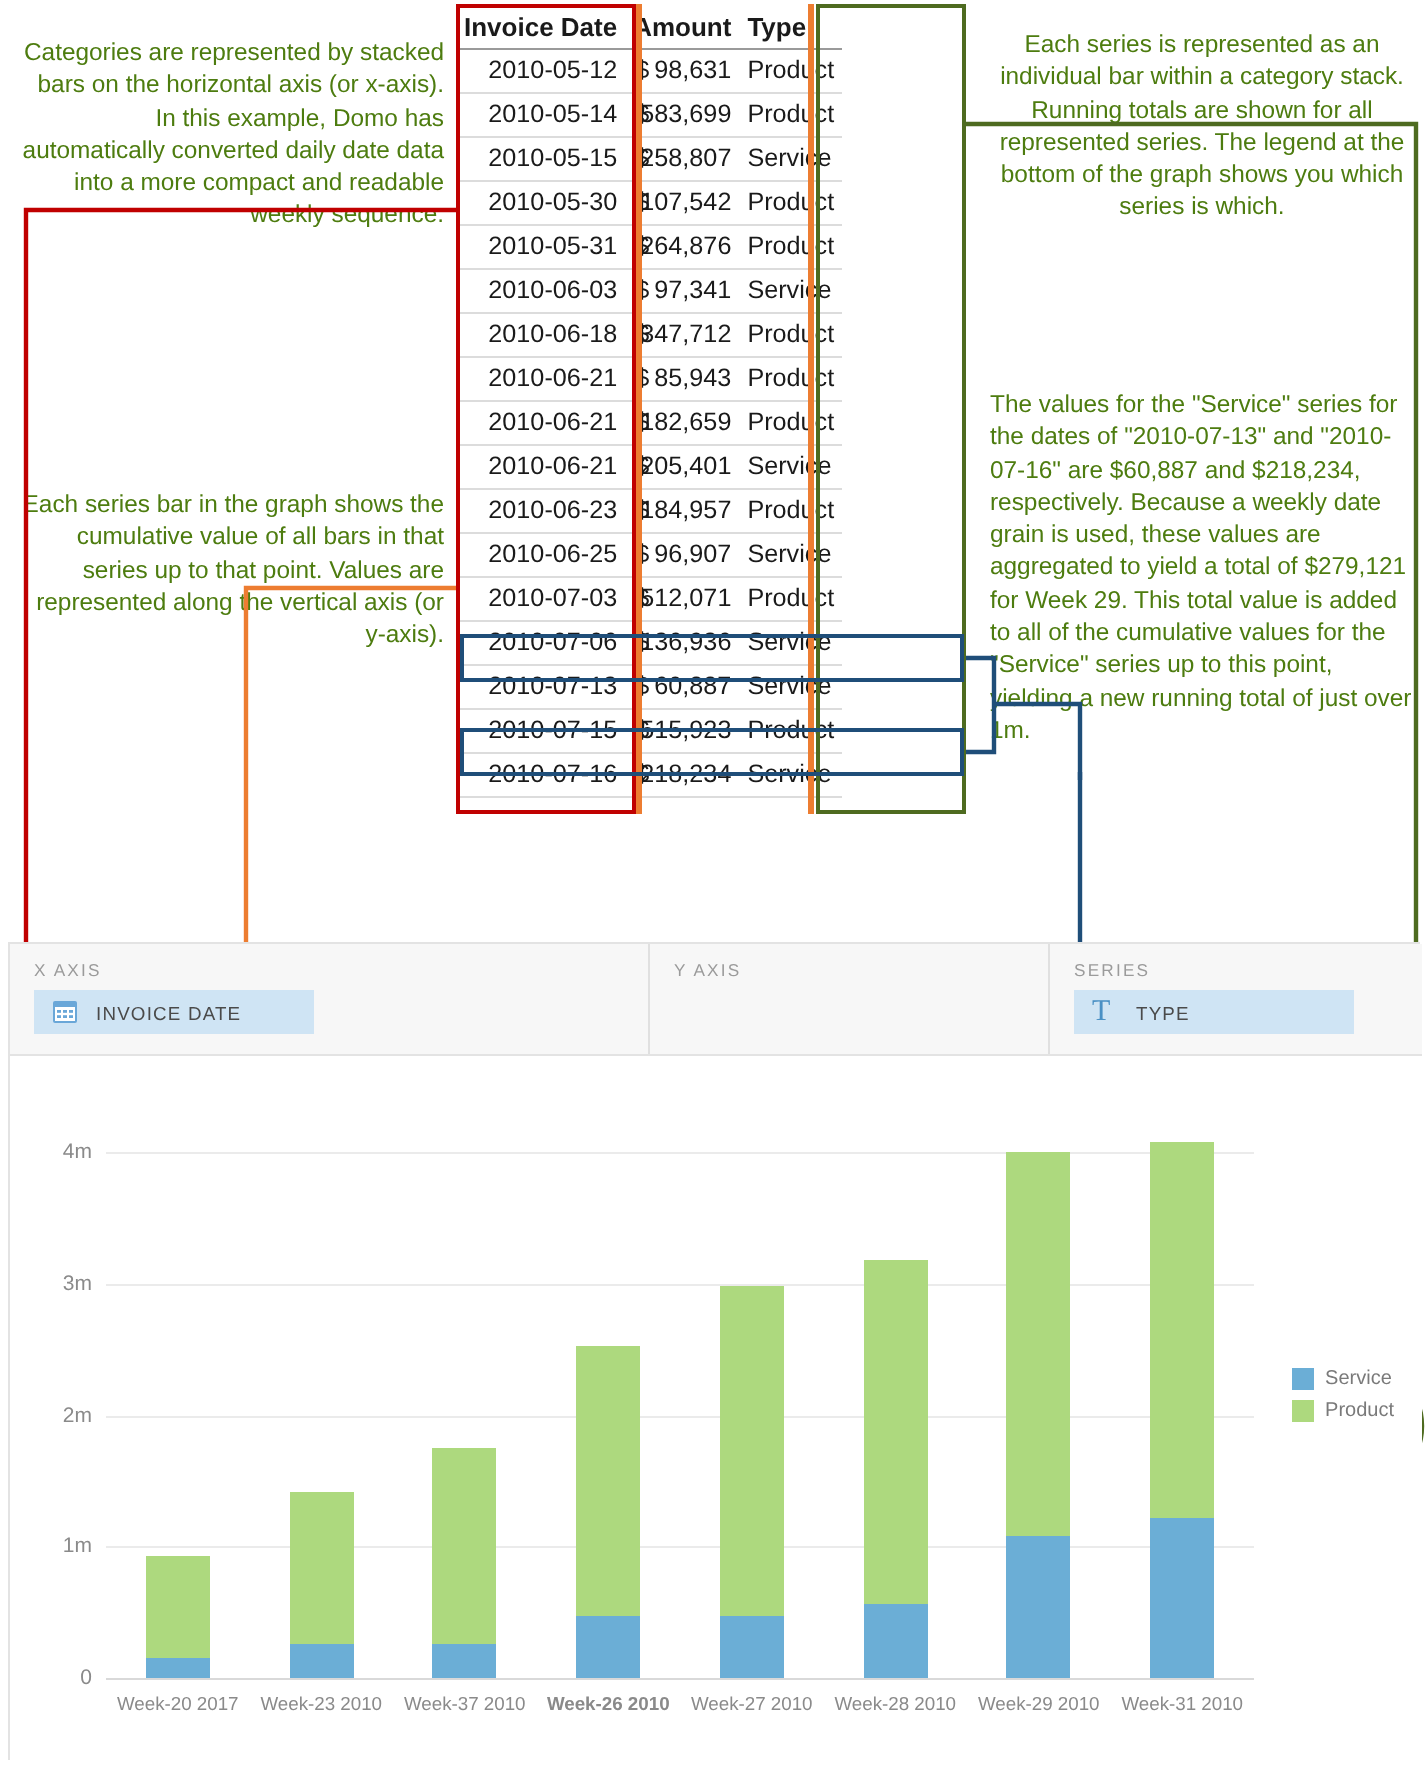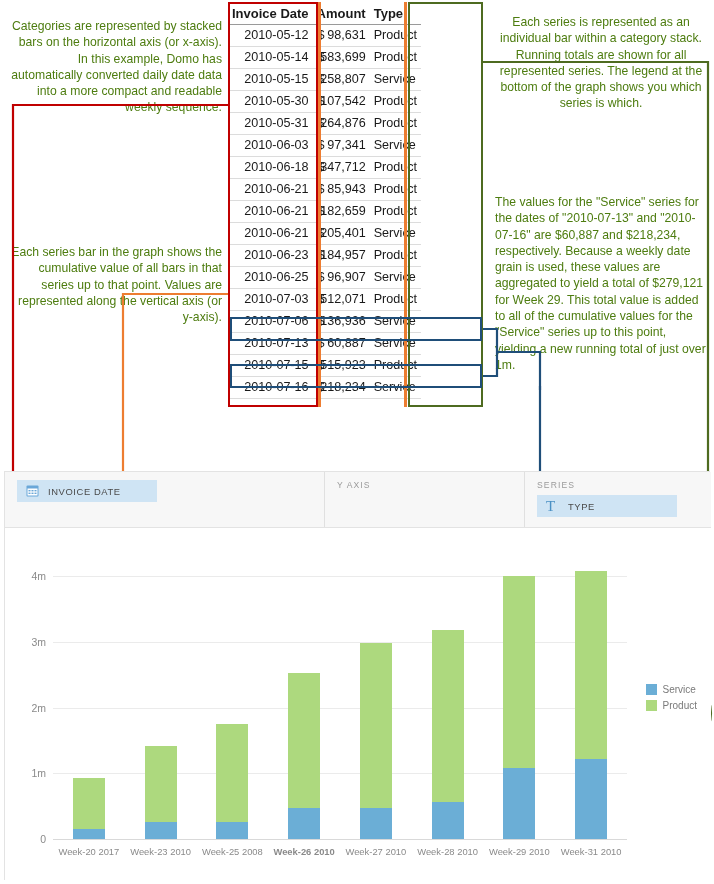--- a/index.html
+++ b/index.html
@@ -269,20 +269,21 @@
     <path d="M540,386 L540,791" fill="none" stroke="#1F4E79" stroke-width="2.2"></path>
     <path d="M540,801 l-6,-12 l12,0 z" fill="#1F4E79"></path>
   </g>
 </svg>
 
 <div id="chart-panel">
 
   <div id="shelf-bar">
 
     <div class="shelf" id="shelf-x">
+      <div class="shelf-label">X AXIS</div>
       <div class="pill blue" id="pill-x">
         <span class="pill-ico">
           <svg width="13" height="12" viewBox="0 0 13 12">
             <rect x="0.5" y="0.5" width="12" height="11" rx="1" fill="#6aa7d8"></rect>
             <rect x="1.5" y="3.5" width="10" height="7" fill="#ffffff"></rect>
             <rect x="2.5" y="5" width="2" height="1.4" fill="#6aa7d8"></rect>
             <rect x="5.5" y="5" width="2" height="1.4" fill="#6aa7d8"></rect>
             <rect x="8.5" y="5" width="2" height="1.4" fill="#6aa7d8"></rect>
             <rect x="2.5" y="7.6" width="2" height="1.4" fill="#6aa7d8"></rect>
             <rect x="5.5" y="7.6" width="2" height="1.4" fill="#6aa7d8"></rect>
@@ -325,21 +326,21 @@
         <div class="xtick" style="left: 6.25%;">Week-20 2017</div>
         <div class="bar-col" style="left: 15.95%; width: 5.6%;">
           <div class="seg-product" style="height: 75.5341px; background: rgb(173, 217, 126);"></div>
           <div class="seg-service" style="height: 17.0773px; background: rgb(107, 174, 214);"></div>
         </div>
         <div class="xtick" style="left: 18.75%;">Week-23 2010</div>
         <div class="bar-col" style="left: 28.45%; width: 5.6%;">
           <div class="seg-product" style="height: 97.9316px; background: rgb(173, 217, 126);"></div>
           <div class="seg-service" style="height: 17.0773px; background: rgb(107, 174, 214);"></div>
         </div>
-        <div class="xtick" style="left: 31.25%;">Week-25 2008</div>
+        <div class="xtick" style="left: 31.25%;">Week-37 2010</div>
         <div class="bar-col" style="left: 40.95%; width: 5.6%;">
           <div class="seg-product" style="height: 135.107px; background: rgb(173, 217, 126);"></div>
           <div class="seg-service" style="height: 30.6077px; background: rgb(107, 174, 214);"></div>
         </div>
         <div class="xtick" style="left: 43.75%; font-weight: bold;">Week-26 2010</div>
         <div class="bar-col" style="left: 53.45%; width: 5.6%;">
           <div class="seg-product" style="height: 165.518px; background: rgb(173, 217, 126);"></div>
           <div class="seg-service" style="height: 30.6077px; background: rgb(107, 174, 214);"></div>
         </div>
         <div class="xtick" style="left: 56.25%;">Week-27 2010</div>

